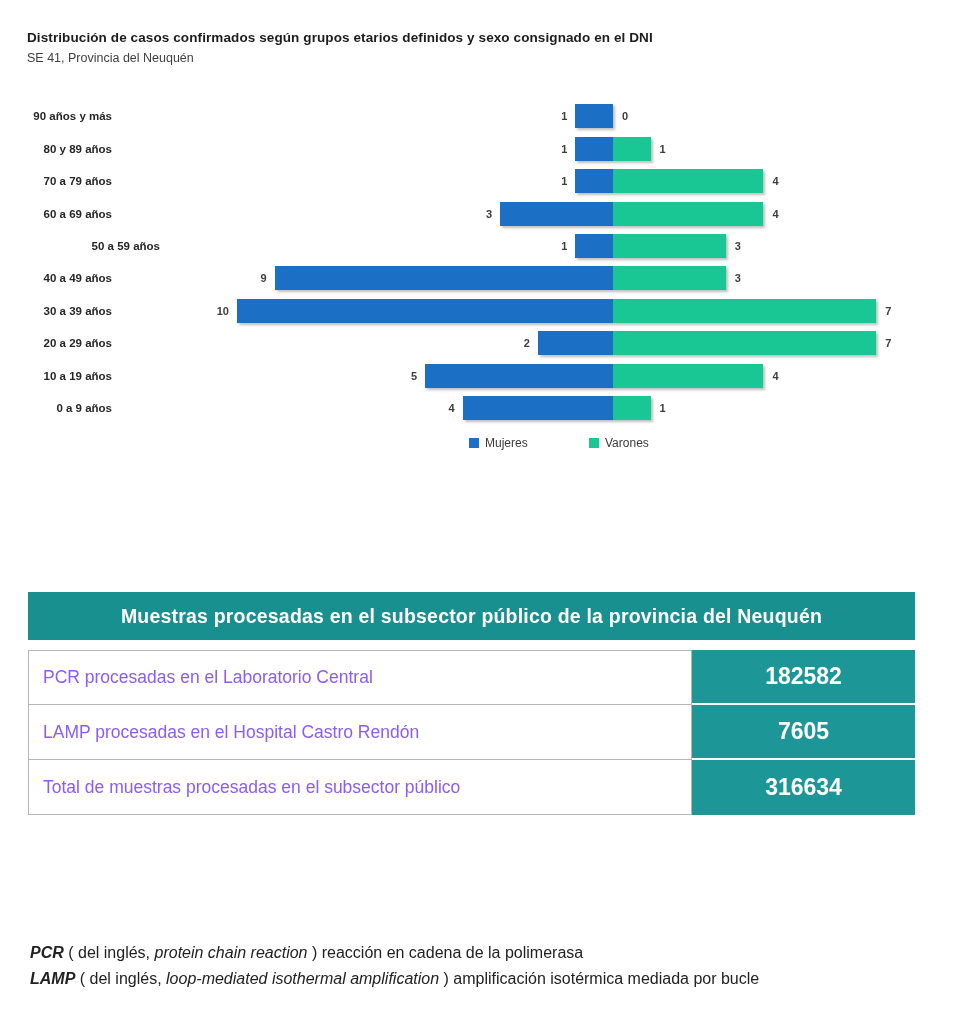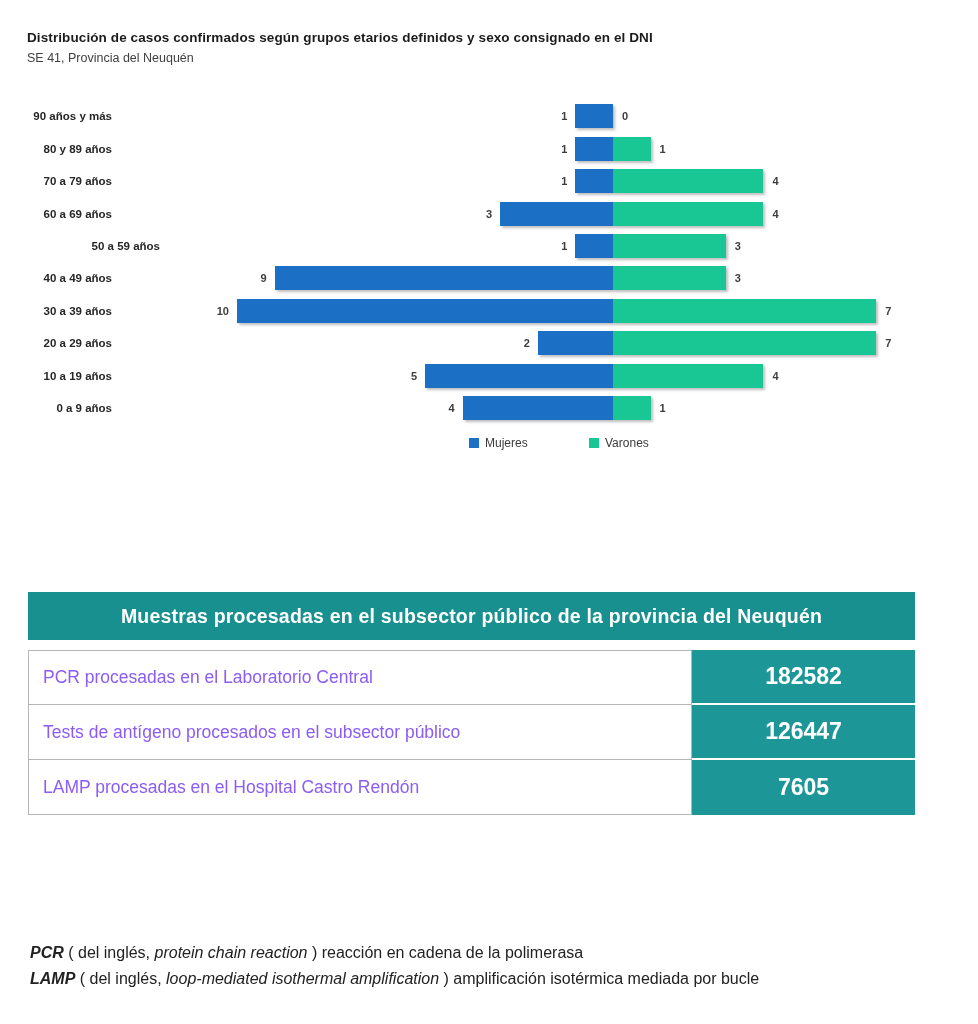--- a/index.html
+++ b/index.html
@@ -138,26 +138,26 @@
     </div>
 
   <div class="samples">
     <div class="samples-header">Muestras procesadas en el subsector público de la provincia del Neuquén</div>
     <div class="samples-body">
       <div class="samples-row">
         <div class="cell-label">PCR procesadas en el Laboratorio Central</div>
         <div class="cell-value">182582</div>
       </div>
       <div class="samples-row">
-        <div class="cell-label">Tests de antígeno procesados en el subsector público</div>
-        <div class="cell-value">126447</div>
+        <div class="cell-label">LAMP procesadas en el Hospital Castro Rendón</div>
+        <div class="cell-value">7605</div>
       </div>
       <div class="samples-row">
-        <div class="cell-label">LAMP procesadas en el Hospital Castro Rendón</div>
-        <div class="cell-value">7605</div>
+        <div class="cell-label">Total de muestras procesadas en el subsector público</div>
+        <div class="cell-value">316634</div>
       </div>
     </div>
   </div>
 
   <div class="footnotes">
     <div class="footnote"><span class="fn-term">PCR</span><span> ( del inglés, </span><span class="fn-italic">protein chain reaction</span><span> ) reacción en cadena de la polimerasa</span></div>
     <div class="footnote"><span class="fn-term">LAMP</span><span> ( del inglés, </span><span class="fn-italic">loop-mediated isothermal amplification</span><span> ) amplificación isotérmica mediada por bucle</span></div>
   </div>
 
 </div>

